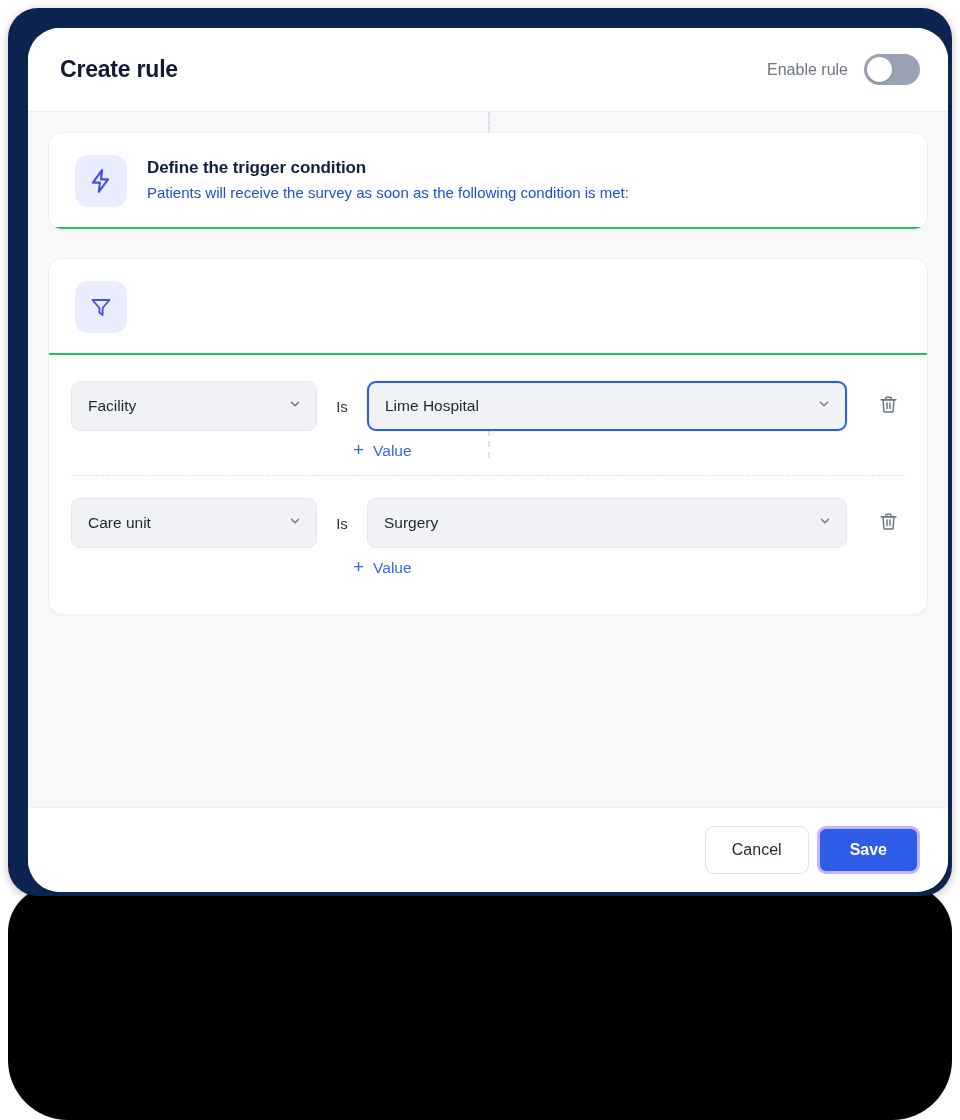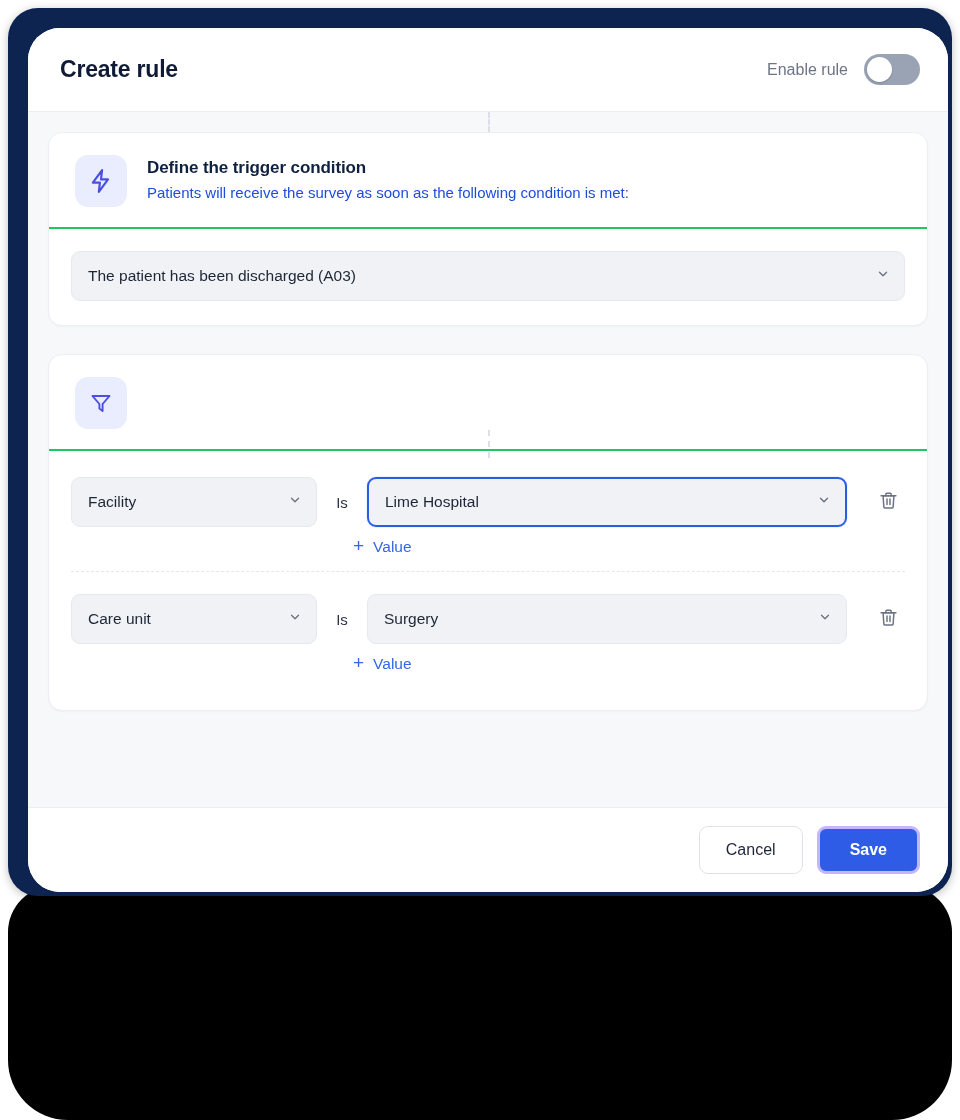--- a/index.html
+++ b/index.html
@@ -248,21 +248,21 @@
   }
 
   
   .dialog-footer {
     flex: 0 0 84px;
     height: 84px;
     background: #ffffff;
     display: flex;
     align-items: center;
     justify-content: flex-end;
-    gap: 14px;
+    gap: 8px;
     padding: 0 28px;
   }
   .btn {
     height: 48px;
     border-radius: 9px;
     font-size: 16px;
     font-family: inherit;
     cursor: pointer;
     padding: 0 26px;
   }
@@ -310,30 +310,20 @@
             <div class="icon-tile">
               <svg width="26" height="26" viewBox="0 0 24 24" fill="none" stroke="#4b4fe0" stroke-width="2" stroke-linecap="round" stroke-linejoin="round">
                 <polygon points="13 2 4.5 13.5 11 13.5 10 22 18.5 10.5 12 10.5 13 2"></polygon>
               </svg>
             </div>
             <div class="section-text">
               <div class="section-title">Define the trigger condition</div>
               <div class="section-sub">Patients will receive the survey as soon as the following condition is met:</div>
             </div>
           </div>
-          <div class="section-content">
-            <div class="select full">
-              <span>The patient has been discharged (A03)</span>
-              <span class="chev">
-                <svg width="14" height="14" viewBox="0 0 24 24" fill="none" stroke="#6b7384" stroke-width="2.4" stroke-linecap="round" stroke-linejoin="round">
-                  <polyline points="6 9 12 15 18 9"></polyline>
-                </svg>
-              </span>
-            </div>
-          </div>
         </div>
 
         <div class="section">
           <div class="section-head">
             <div class="icon-tile">
               <svg width="24" height="24" viewBox="0 0 24 24" fill="none" stroke="#4b4fe0" stroke-width="1.9" stroke-linecap="round" stroke-linejoin="round">
                 <polygon points="3.5 5 20.5 5 13.6 13 13.6 20 10.4 17.6 10.4 13 3.5 5"></polygon>
               </svg>
             </div>
           </div>

